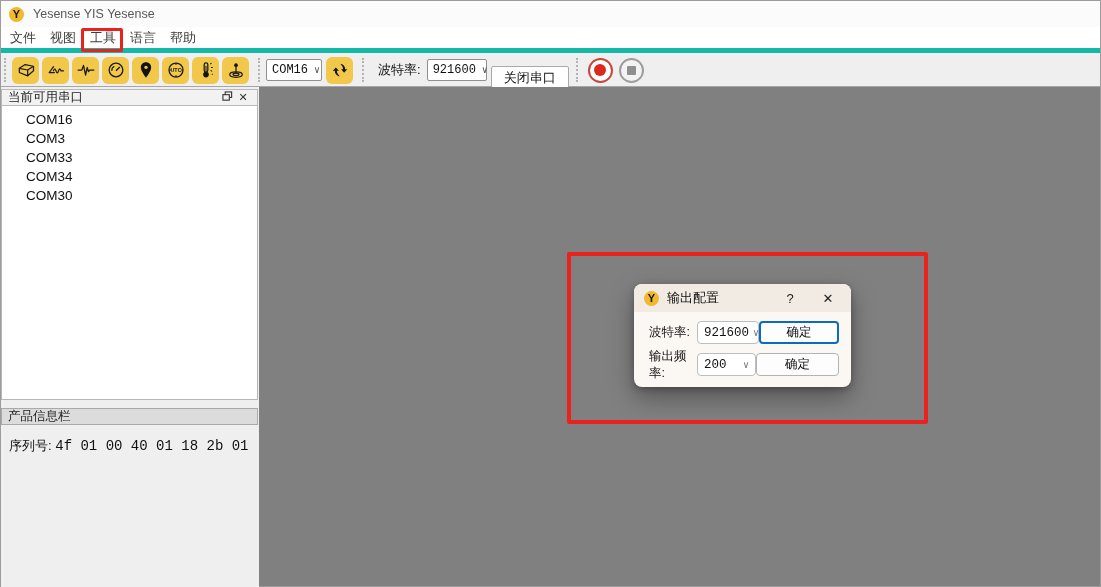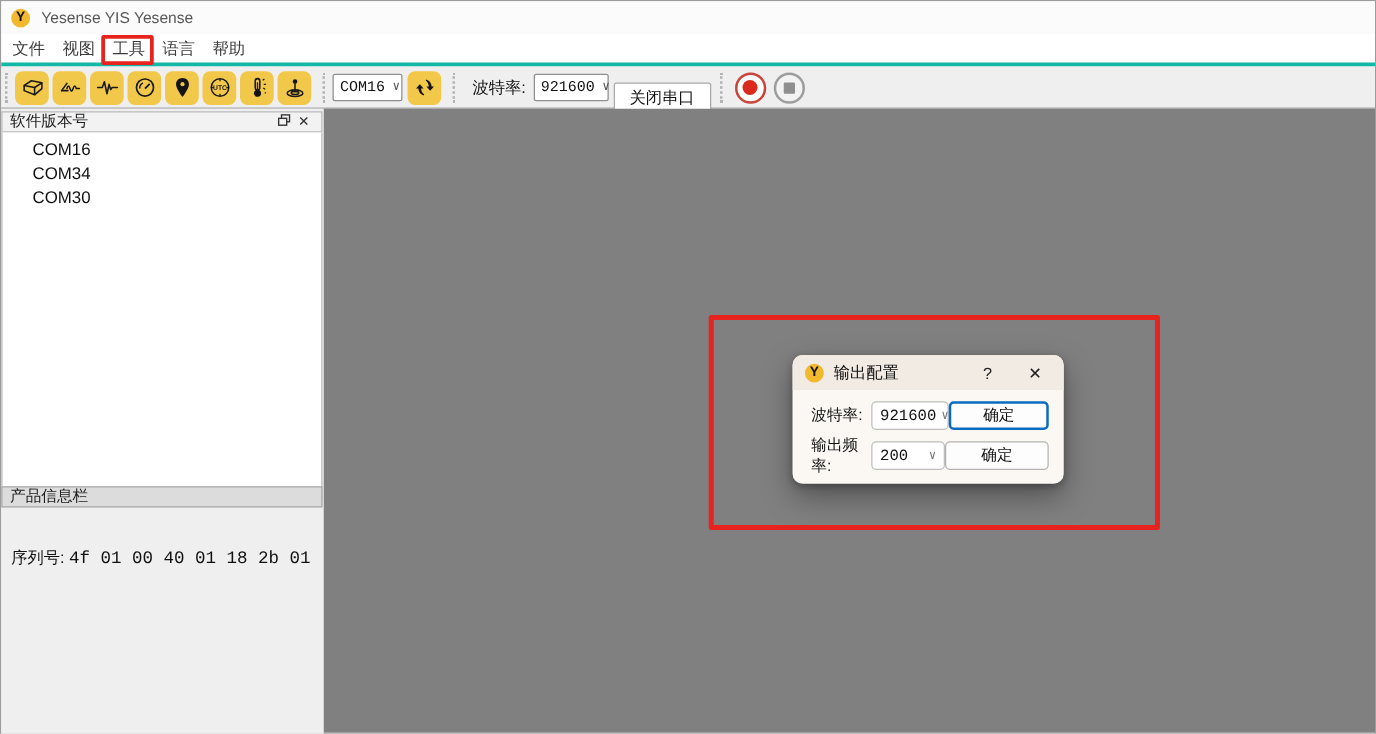--- a/index.html
+++ b/index.html
@@ -6,21 +6,21 @@
   html,body { width:1101px; height:587px; }
   body { font-family:"Liberation Sans", sans-serif; position:relative; background:#efefef; overflow:hidden; }
   .window { position:absolute; inset:0; border:1px solid #9c9c9c; background:#efefef; }
 
   
   .titlebar { position:absolute; left:0; top:0; right:0; height:26px; background:#fbfbfb; display:flex; align-items:center; padding-left:8px; }
   .app-logo { width:15px; height:15px; border-radius:50%; background:#f2b82e; color:#141414; font-weight:bold; font-size:11px; line-height:15px; text-align:center; flex:0 0 auto; }
   .app-title { margin-left:9px; font-size:12.5px; color:#585858; }
 
   
-  .menubar { position:absolute; left:0; top:26px; right:0; height:26px; background:#ffffff; border-bottom:3px solid #14b8a6; display:flex; align-items:center; padding-left:2px; }
+  .menubar { position:absolute; left:0; top:26px; right:0; height:26px; background:#ffffff; border-bottom:5px solid #14b8a6; display:flex; align-items:center; padding-left:2px; }
   .menu-item { padding:0 7px; height:22px; line-height:22px; font-size:13px; color:#3c3c3c; cursor:default; }
 
   
   .toolbar { position:absolute; left:0; top:53px; right:0; height:33px; background:#efefef; border-bottom:1px solid #a6a6a6; display:flex; align-items:center; }
   .tb-handle { width:5px; height:24px; margin:0 3px; border-left:2px dotted #b3b3b3; }
   .tb-btn { width:27px; height:27px; border-radius:6px; background:#f2c84a; border:none; margin-right:3px; display:flex; align-items:center; justify-content:center; padding:0; }
   .tb-btn svg { display:block; }
   .combo { background:#fff; border:1px solid #8f8f8f; border-radius:2px; height:22px; display:flex; align-items:center; justify-content:space-between; font-family:"Liberation Mono", monospace; font-size:12px; color:#111; padding:0 5px; }
   .combo .chev { color:#555; font-size:10px; margin-left:6px; }
   .tb-label { font-size:13px; color:#111; margin:0 6px 0 8px; }
@@ -32,21 +32,21 @@
   .stop .sq { width:9px; height:9px; background:#8f8f8f; border-radius:1px; }
 
   
   .dock { position:absolute; left:0; top:86px; width:258px; height:501px; background:#efefef; }
   .dock-header { position:absolute; left:0; right:1px; height:17px; background:#f2f2f2; border:1px solid #b9b9b9; display:flex; align-items:center; font-size:12.5px; color:#1c1c1c; padding:0 6px; }
   .ports-header { top:2px; }
   .dock-header .spring { flex:1; }
   .dock-header .hbtn { width:16px; height:14px; display:flex; align-items:center; justify-content:center; background:none; border:none; color:#333; padding:0; }
   .ports-list { position:absolute; left:0; right:1px; top:19px; height:294px; background:#ffffff; border:1px solid #b6b6b6; border-top:none; padding-top:4px; overflow:hidden; }
   .port-item { padding-left:24px; height:19px; line-height:19px; font-size:13.5px; color:#101010; }
-  .info-header { top:302px; background:#dcdcdc; border-color:#a9a9a9; }
+  .info-header { top:321px; background:#dcdcdc; border-color:#a9a9a9; }
   .info-content { position:absolute; left:0; right:1px; top:338px; bottom:0; padding:12px 8px 0 8px; font-size:13px; color:#111; }
   .info-line { white-space:nowrap; }
   .info-line .mono { font-family:"Liberation Mono", monospace; font-size:14px; }
   .ver-line { margin-top:76px; }
 
   
   .central { position:absolute; left:258px; top:86px; right:0; bottom:0; background:#808080; }
 
   
   .dialog { position:absolute; left:633px; top:283px; width:217px; height:103px; border-radius:8px; background:#fbf8f4; box-shadow:0 10px 24px rgba(0,0,0,.35), 0 2px 6px rgba(0,0,0,.25); overflow:hidden; }
@@ -193,36 +193,38 @@
     <button class="round-btn rec">
       <span class="dot"></span>
     </button>
     <button class="round-btn stop">
       <span class="sq"></span>
     </button>
   </div>
 
   <div class="dock">
     <div class="dock-header ports-header">
-      <span>软件版本号</span>
+      <span>当前可用串口</span>
       <span class="spring"></span>
       <button class="hbtn">
         <span>
           <svg width="11" height="11" viewBox="0 0 12 12" fill="none" stroke="#333" stroke-width="1.2">
             <rect x="3.5" y="1" width="7" height="6"></rect>
               <rect x="1" y="4" width="7" height="6" fill="#f2f2f2"></rect>
           </svg>
         </span>
       </button>
       <button class="hbtn">
         <span style="font-size:11px;">✕</span>
       </button>
     </div>
     <div class="ports-list">
       <div class="port-item">COM16</div>
+      <div class="port-item">COM3</div>
+      <div class="port-item">COM33</div>
       <div class="port-item">COM34</div>
       <div class="port-item">COM30</div>
     </div>
 
     <div class="dock-header info-header">
       <span>产品信息栏</span>
     </div>
     <div class="info-content">
       <div class="info-line">
         <span>序列号:</span>

